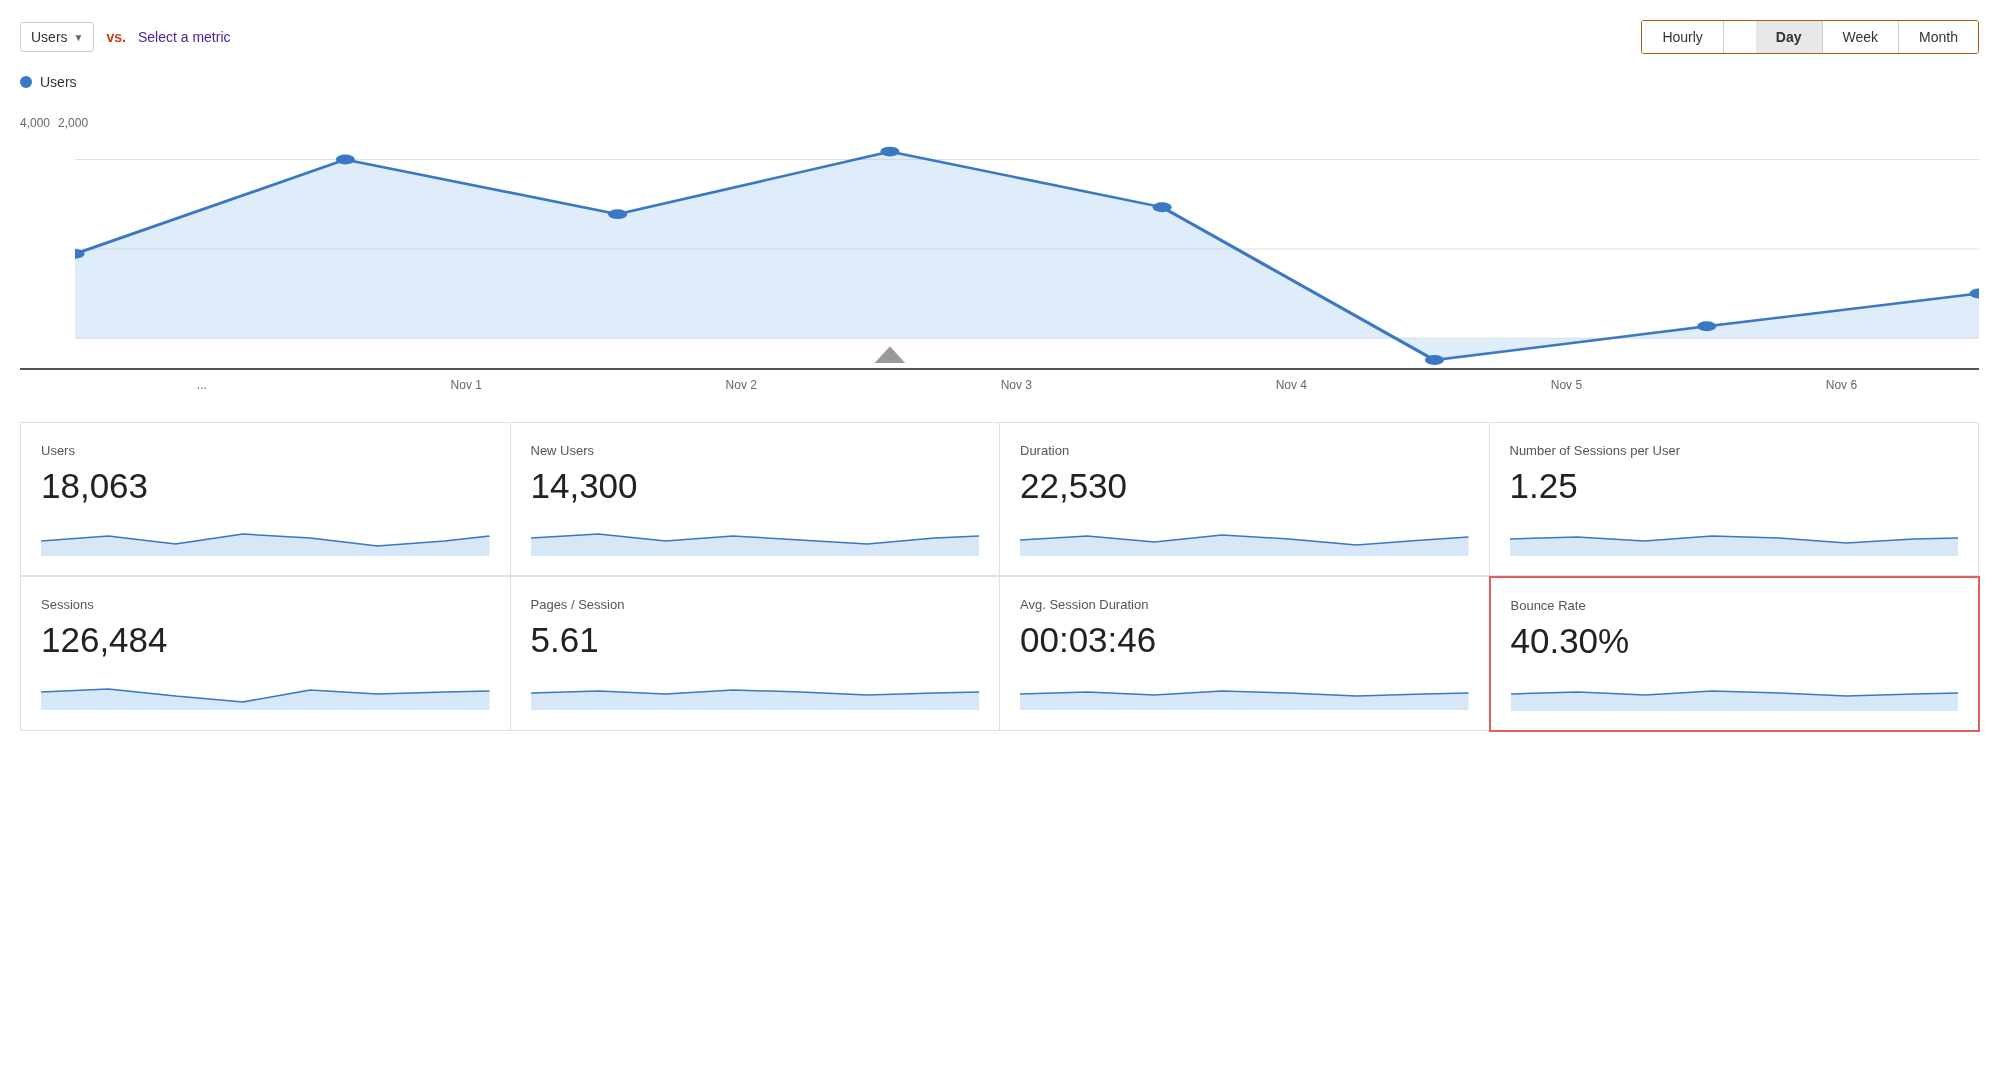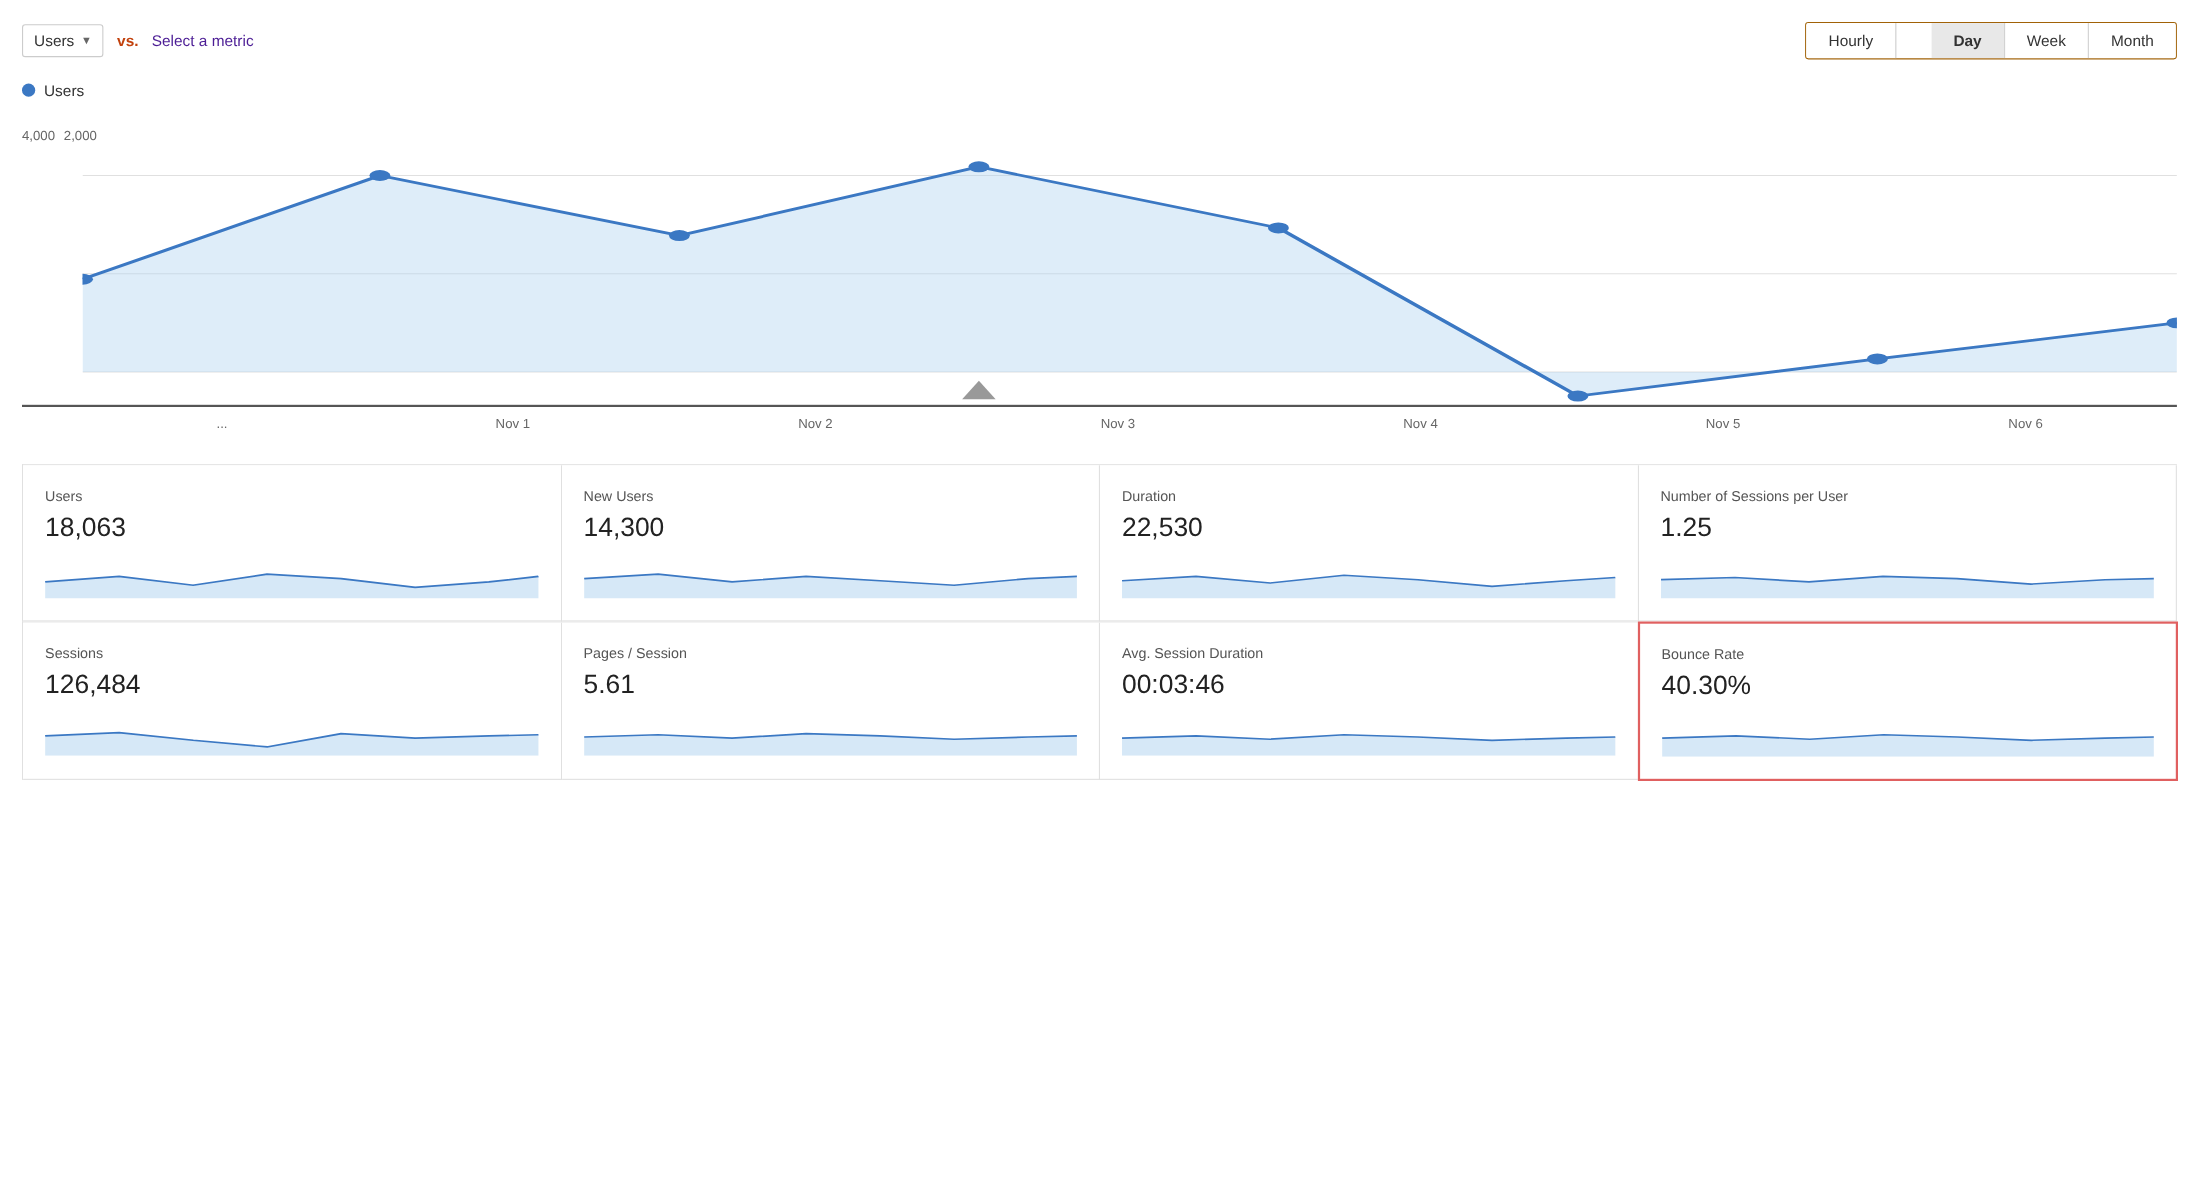--- a/index.html
+++ b/index.html
@@ -158,21 +158,21 @@
       margin: -1px;
       z-index: 1;
       position: relative;
     }
     .metric-title {
       font-size: 13px;
       color: #555;
       margin-bottom: 8px;
     }
     .metric-value {
-      font-size: 24px;
+      font-size: 35px;
       font-weight: 300;
       color: #222;
       margin-bottom: 10px;
     }
     .mini-chart {
       height: 40px;
       width: 100%;
     }
 
     

